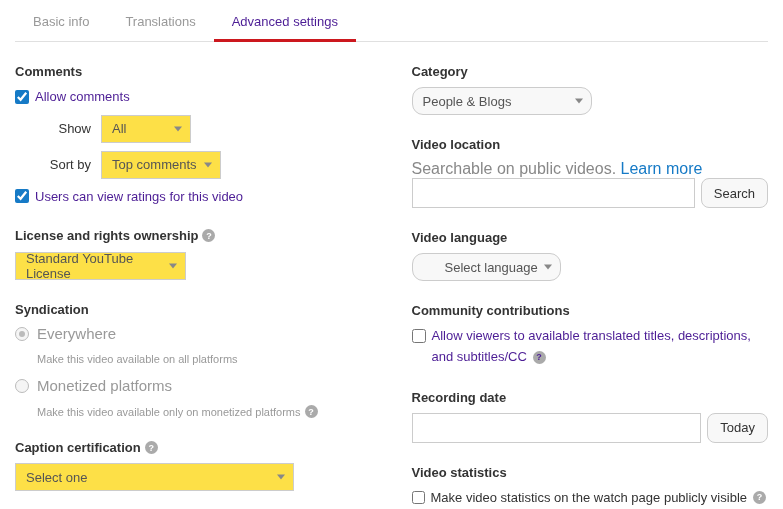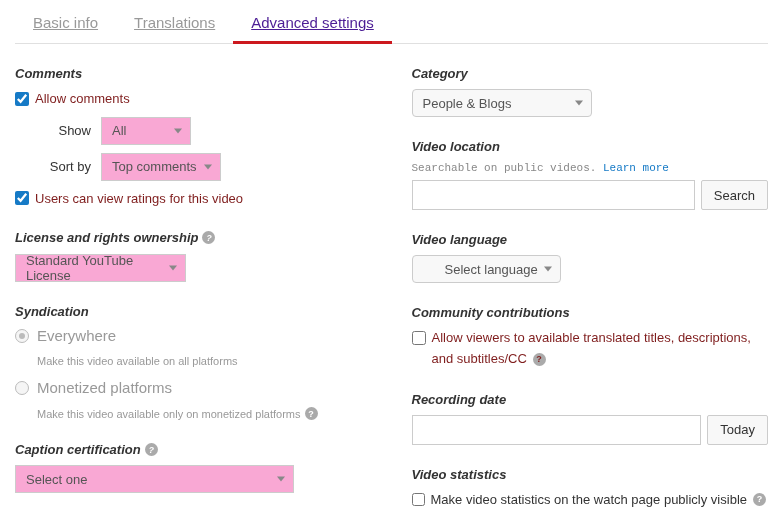--- a/index.html
+++ b/index.html
@@ -13,23 +13,22 @@
   }
   .tabs {
     display: flex;
     border-bottom: 1px solid #e0e0e0;
     margin-top: 4px;
   }
   .tab {
     padding: 10px 18px 12px;
     color: #999;
     cursor: pointer;
-    font-size: 15px;
+    font-size: 13px;
     position: relative;
-    text-decoration: underline;
   }
   .tab.active {
     color: #4c1d95;
     font-weight: 500;
   }
   .tab.active::after {
     content: "";
     position: absolute;
     left: 0; right: 0; bottom: -1px;
     height: 3px;
@@ -43,77 +42,74 @@
   .col { flex: 1; min-width: 0; }
   .section { margin-bottom: 22px; }
   .sec-title {
     font-weight: bold;
     font-size: 13px;
     color: #333;
     margin-bottom: 8px;
     display: flex;
     align-items: center;
     gap: 4px;
-    font-style: italic;
   }
   .hint {
-    font-size: 11px;
+    font-size: 16px;
     color: #888;
-    margin-bottom: 6px;
-    font-family: Liberation Mono, monospace;
   }
   .link { color: #167ac6; cursor: pointer; }
   .chk {
     display: flex;
     align-items: center;
     gap: 6px;
     margin-bottom: 8px;
     line-height: 1.5;
   }
   .chk input[type=checkbox] {
     width: 14px; height: 14px;
     accent-color: #167ac6;
     flex-shrink: 0;
   }
-  .chk span { color: #7f1d1d; }
+  .chk span { color: #4c1d95; }
   .row {
     display: flex;
     align-items: center;
     margin-bottom: 8px;
   }
   .row-label {
     width: 86px;
     text-align: right;
     padding-right: 10px;
     color: #333;
   }
   .select {
     border: 1px solid #ccc;
-    background: #f9a8d4;
+    background: #fde047;
     height: 28px;
     display: inline-flex;
     align-items: center;
     padding: 0 22px 0 10px;
     font-size: 13px;
     color: #555;
     position: relative;
     cursor: pointer;
   }
   .select .caret {
     position: absolute;
     right: 8px;
     top: 50%;
     transform: translateY(-50%);
     width: 0; height: 0;
     border-left: 4px solid transparent;
     border-right: 4px solid transparent;
     border-top: 5px solid #888;
   }
   .select.btnish {
-    border-radius: 4px;
+    border-radius: 11px;
     background: #f8f8f8;
   }
   .select.w-sm { width: 90px; }
   .select.w-md { width: 120px; }
   .select.w-lg { width: 171px; }
   .select.w-xl { width: 279px; }
   .select.w-cat { width: 180px; }
   .select.w-lang { padding-right: 22px; padding-left: 32px; }
   .radio-group { }
   .radio-item {
@@ -172,21 +168,21 @@
     padding: 0 6px;
     font-size: 13px;
   }
   .btn {
     border: 1px solid #ccc;
     background: #f8f8f8;
     height: 30px;
     padding: 0 12px;
     font-size: 13px;
     color: #333;
-    border-radius: 2px;
+    border-radius: 8px;
     cursor: pointer;
   }
   .wrapline { flex-wrap: wrap; }
   .wrapline span { line-height: 1.6; }
   .stat-row {
     display: flex;
     align-items: center;
     gap: 6px;
     line-height: 1.5;
   }

